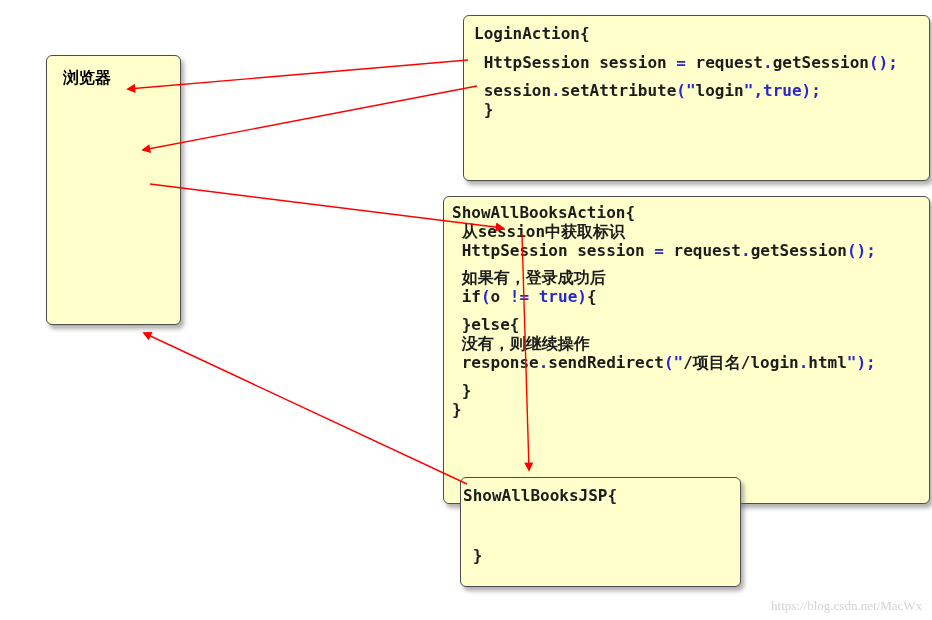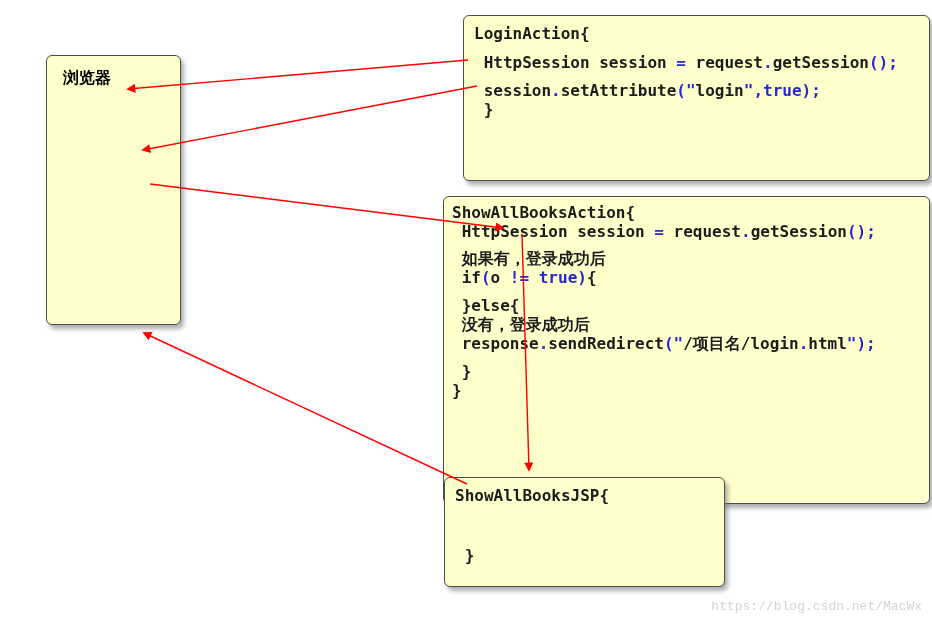--- a/index.html
+++ b/index.html
@@ -15,21 +15,21 @@
     position:absolute;
     background:var(--box-fill,#ffffcc);
     border:1px solid var(--box-border,#4d4d4d);
     border-radius:6px;
     box-shadow:3px 4px 4px rgba(110,110,110,.55);
   }
 
   .browser-box  { left:46px;  top:55px;  width:135px; height:270px; padding:12px 0 0 16px; }
   .login-box    { left:463px; top:15px;  width:467px; height:166px; padding:8px 10px; }
   .show-box     { left:443px; top:196px; width:487px; height:308px; padding:6px 8px; }
-  .jsp-box      { left:444px; top:477px; width:281px; height:110px; padding:8px 10px; }
+  .jsp-box      { left:460px; top:477px; width:281px; height:110px; padding:8px 2px; }
 
   .browser-label {
     font-weight:bold; font-size:16px; color:#000;
     font-family:"DejaVu Sans","Liberation Sans",sans-serif;
   }
 
   .codeline {
     font-family:"DejaVu Sans Mono","Liberation Mono",monospace;
     font-weight:bold;
     font-size:16px; line-height:19px;
@@ -48,21 +48,21 @@
   .arrows {
     position:absolute; left:0; top:0; width:932px; height:620px;
     pointer-events:none; z-index:5;
   }
   .arrow { stroke:var(--arrow,#ff0000); stroke-width:1.4; }
   .arrow-head { fill:var(--arrow,#ff0000); }
 
   .watermark {
     position:absolute; right:10px; bottom:6px;
     font-size:13px; color:var(--watermark,#d4d4d4);
-    font-family:Liberation Mono, monospace;
+    font-family:Liberation Serif, serif;
     margin-top:26px;
   }
 </style>
 </head>
 <body>
 
 <div class="canvas">
 
   <div class="box browser-box">
     <div class="browser-label">浏览器</div>
@@ -70,25 +70,26 @@
 
   <div class="box login-box">
     <div class="codeline">LoginAction{</div>
     <div class="codeline mt10"> HttpSession session <span class="sym">=</span> request<span class="sym">.</span>getSession<span class="sym">(</span><span class="sym">)</span><span class="sym">;</span></div>
     <div class="codeline mt9"> session<span class="sym">.</span>setAttribute<span class="sym">(</span><span class="sym">"</span>login<span class="sym">"</span><span class="sym">,</span><span class="sym">true</span><span class="sym">)</span><span class="sym">;</span></div>
     <div class="codeline"> }</div>
   </div>
 
   <div class="box show-box">
     <div class="codeline">ShowAllBooksAction{</div>
+    <div class="codeline"> 从session中获取标识</div>
     <div class="codeline"> HttpSession session <span class="sym">=</span> request<span class="sym">.</span>getSession<span class="sym">(</span><span class="sym">)</span><span class="sym">;</span></div>
     <div class="codeline mt8"> 如果有，登录成功后</div>
     <div class="codeline"> if<span class="sym">(</span>o <span class="sym">!</span><span class="sym">=</span> <span class="sym">true</span><span class="sym">)</span>{</div>
     <div class="codeline mt9"> }else{</div>
-    <div class="codeline"> 没有，登录成功后</div>
+    <div class="codeline"> 没有，则继续操作</div>
     <div class="codeline"> response<span class="sym">.</span>sendRedirect<span class="sym">(</span><span class="sym">"</span>/项目名/login<span class="sym">.</span>html<span class="sym">"</span><span class="sym">)</span><span class="sym">;</span></div>
     <div class="codeline mt9"> }</div>
     <div class="codeline">}</div>
   </div>
 
   <div class="box jsp-box">
     <div class="codeline">ShowAllBooksJSP{</div>
     <div class="codeline mt41"> }</div>
   </div>
 

